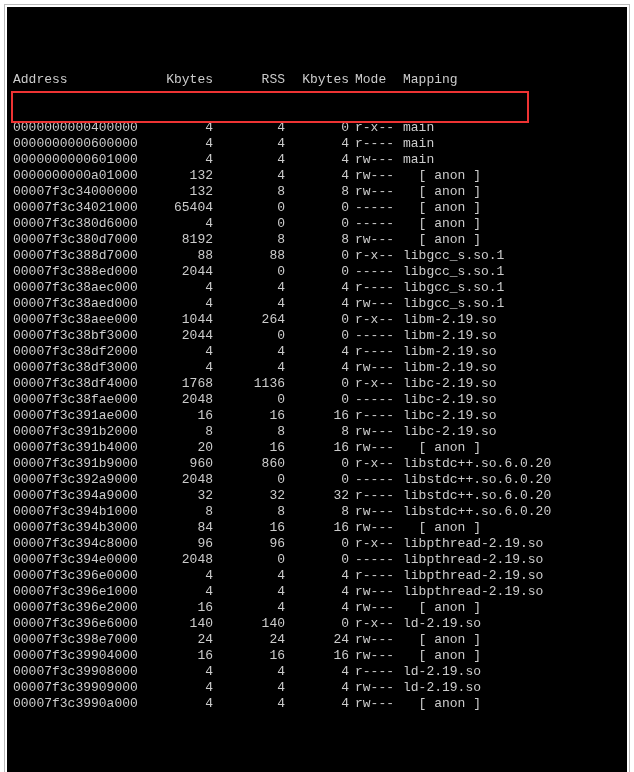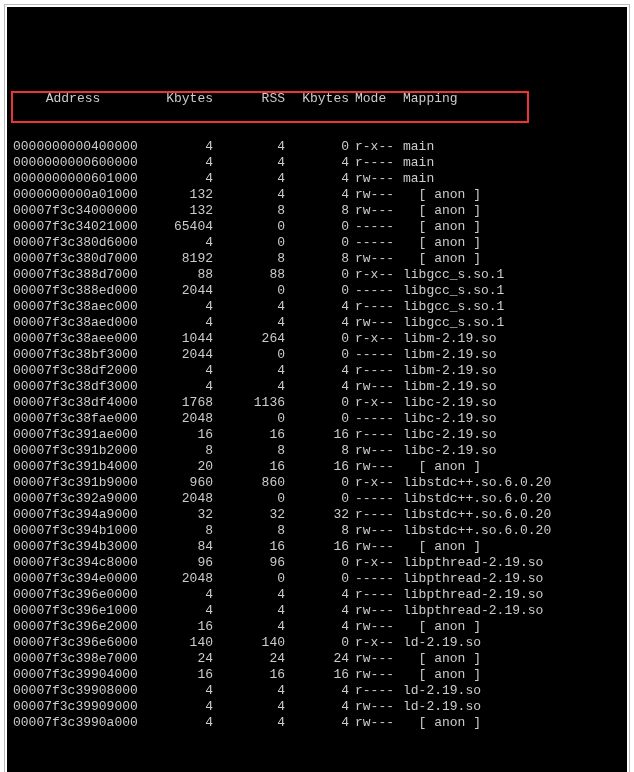--- a/index.html
+++ b/index.html
@@ -31,26 +31,26 @@
   .highlight-rect {
     position: absolute;
     border: 2px solid #e33;
     pointer-events: none;
     left: 4px;
     top: 84px;   
     width: 518px;
     height: 32px;
   }
   .prompt { color: #ccc; }
-  .col-addr { display:inline-block; width: 120px; text-align:center; }
+  .col-addr { display:inline-block; width: 120px; text-align:left; }
   .col-kb   { display:inline-block; width: 80px;  text-align:right;font-family:Liberation Mono, monospace; }
   .col-rss  { display:inline-block; width: 72px;  text-align:right; }
   .col-dirty{ display:inline-block; width: 64px;  text-align:right; }
-  .col-mode { display:inline-block; width: 48px;  text-align:left; padding-left:6px;margin-top:48px;}
-  .col-map  { display:inline-block; text-align:left; padding-left:6px;}
+  .col-mode { display:inline-block; width: 48px;  text-align:left; padding-left:6px;}
+  .col-map  { display:inline-block; text-align:left; padding-left:6px;margin-top:29px;}
   .hdr .col-kb, .hdr .col-rss, .hdr .col-dirty { text-align:right; }
   .hdr { color:#ccc; }
 </style>
 </head>
 <body>
 
 <div class="frame">
   <div class="terminal">
     <span class="row hdr"><span class="col-addr">Address</span><span class="col-kb">Kbytes</span><span class="col-rss">RSS</span><span class="col-dirty">Kbytes</span><span class="col-mode">Mode</span><span class="col-map">Mapping</span></span>
     <div id="rows"><span class="row"><span class="col-addr">0000000000400000</span><span class="col-kb">4</span><span class="col-rss">4</span><span class="col-dirty">0</span><span class="col-mode">r-x--</span><span class="col-map">main</span></span><span class="row"><span class="col-addr">0000000000600000</span><span class="col-kb">4</span><span class="col-rss">4</span><span class="col-dirty">4</span><span class="col-mode">r----</span><span class="col-map">main</span></span><span class="row"><span class="col-addr">0000000000601000</span><span class="col-kb">4</span><span class="col-rss">4</span><span class="col-dirty">4</span><span class="col-mode">rw---</span><span class="col-map">main</span></span><span class="row"><span class="col-addr">0000000000a01000</span><span class="col-kb">132</span><span class="col-rss">4</span><span class="col-dirty">4</span><span class="col-mode">rw---</span><span class="col-map">  [ anon ]</span></span><span class="row"><span class="col-addr">00007f3c34000000</span><span class="col-kb">132</span><span class="col-rss">8</span><span class="col-dirty">8</span><span class="col-mode">rw---</span><span class="col-map">  [ anon ]</span></span><span class="row"><span class="col-addr">00007f3c34021000</span><span class="col-kb">65404</span><span class="col-rss">0</span><span class="col-dirty">0</span><span class="col-mode">-----</span><span class="col-map">  [ anon ]</span></span><span class="row"><span class="col-addr">00007f3c380d6000</span><span class="col-kb">4</span><span class="col-rss">0</span><span class="col-dirty">0</span><span class="col-mode">-----</span><span class="col-map">  [ anon ]</span></span><span class="row"><span class="col-addr">00007f3c380d7000</span><span class="col-kb">8192</span><span class="col-rss">8</span><span class="col-dirty">8</span><span class="col-mode">rw---</span><span class="col-map">  [ anon ]</span></span><span class="row"><span class="col-addr">00007f3c388d7000</span><span class="col-kb">88</span><span class="col-rss">88</span><span class="col-dirty">0</span><span class="col-mode">r-x--</span><span class="col-map">libgcc_s.so.1</span></span><span class="row"><span class="col-addr">00007f3c388ed000</span><span class="col-kb">2044</span><span class="col-rss">0</span><span class="col-dirty">0</span><span class="col-mode">-----</span><span class="col-map">libgcc_s.so.1</span></span><span class="row"><span class="col-addr">00007f3c38aec000</span><span class="col-kb">4</span><span class="col-rss">4</span><span class="col-dirty">4</span><span class="col-mode">r----</span><span class="col-map">libgcc_s.so.1</span></span><span class="row"><span class="col-addr">00007f3c38aed000</span><span class="col-kb">4</span><span class="col-rss">4</span><span class="col-dirty">4</span><span class="col-mode">rw---</span><span class="col-map">libgcc_s.so.1</span></span><span class="row"><span class="col-addr">00007f3c38aee000</span><span class="col-kb">1044</span><span class="col-rss">264</span><span class="col-dirty">0</span><span class="col-mode">r-x--</span><span class="col-map">libm-2.19.so</span></span><span class="row"><span class="col-addr">00007f3c38bf3000</span><span class="col-kb">2044</span><span class="col-rss">0</span><span class="col-dirty">0</span><span class="col-mode">-----</span><span class="col-map">libm-2.19.so</span></span><span class="row"><span class="col-addr">00007f3c38df2000</span><span class="col-kb">4</span><span class="col-rss">4</span><span class="col-dirty">4</span><span class="col-mode">r----</span><span class="col-map">libm-2.19.so</span></span><span class="row"><span class="col-addr">00007f3c38df3000</span><span class="col-kb">4</span><span class="col-rss">4</span><span class="col-dirty">4</span><span class="col-mode">rw---</span><span class="col-map">libm-2.19.so</span></span><span class="row"><span class="col-addr">00007f3c38df4000</span><span class="col-kb">1768</span><span class="col-rss">1136</span><span class="col-dirty">0</span><span class="col-mode">r-x--</span><span class="col-map">libc-2.19.so</span></span><span class="row"><span class="col-addr">00007f3c38fae000</span><span class="col-kb">2048</span><span class="col-rss">0</span><span class="col-dirty">0</span><span class="col-mode">-----</span><span class="col-map">libc-2.19.so</span></span><span class="row"><span class="col-addr">00007f3c391ae000</span><span class="col-kb">16</span><span class="col-rss">16</span><span class="col-dirty">16</span><span class="col-mode">r----</span><span class="col-map">libc-2.19.so</span></span><span class="row"><span class="col-addr">00007f3c391b2000</span><span class="col-kb">8</span><span class="col-rss">8</span><span class="col-dirty">8</span><span class="col-mode">rw---</span><span class="col-map">libc-2.19.so</span></span><span class="row"><span class="col-addr">00007f3c391b4000</span><span class="col-kb">20</span><span class="col-rss">16</span><span class="col-dirty">16</span><span class="col-mode">rw---</span><span class="col-map">  [ anon ]</span></span><span class="row"><span class="col-addr">00007f3c391b9000</span><span class="col-kb">960</span><span class="col-rss">860</span><span class="col-dirty">0</span><span class="col-mode">r-x--</span><span class="col-map">libstdc++.so.6.0.20</span></span><span class="row"><span class="col-addr">00007f3c392a9000</span><span class="col-kb">2048</span><span class="col-rss">0</span><span class="col-dirty">0</span><span class="col-mode">-----</span><span class="col-map">libstdc++.so.6.0.20</span></span><span class="row"><span class="col-addr">00007f3c394a9000</span><span class="col-kb">32</span><span class="col-rss">32</span><span class="col-dirty">32</span><span class="col-mode">r----</span><span class="col-map">libstdc++.so.6.0.20</span></span><span class="row"><span class="col-addr">00007f3c394b1000</span><span class="col-kb">8</span><span class="col-rss">8</span><span class="col-dirty">8</span><span class="col-mode">rw---</span><span class="col-map">libstdc++.so.6.0.20</span></span><span class="row"><span class="col-addr">00007f3c394b3000</span><span class="col-kb">84</span><span class="col-rss">16</span><span class="col-dirty">16</span><span class="col-mode">rw---</span><span class="col-map">  [ anon ]</span></span><span class="row"><span class="col-addr">00007f3c394c8000</span><span class="col-kb">96</span><span class="col-rss">96</span><span class="col-dirty">0</span><span class="col-mode">r-x--</span><span class="col-map">libpthread-2.19.so</span></span><span class="row"><span class="col-addr">00007f3c394e0000</span><span class="col-kb">2048</span><span class="col-rss">0</span><span class="col-dirty">0</span><span class="col-mode">-----</span><span class="col-map">libpthread-2.19.so</span></span><span class="row"><span class="col-addr">00007f3c396e0000</span><span class="col-kb">4</span><span class="col-rss">4</span><span class="col-dirty">4</span><span class="col-mode">r----</span><span class="col-map">libpthread-2.19.so</span></span><span class="row"><span class="col-addr">00007f3c396e1000</span><span class="col-kb">4</span><span class="col-rss">4</span><span class="col-dirty">4</span><span class="col-mode">rw---</span><span class="col-map">libpthread-2.19.so</span></span><span class="row"><span class="col-addr">00007f3c396e2000</span><span class="col-kb">16</span><span class="col-rss">4</span><span class="col-dirty">4</span><span class="col-mode">rw---</span><span class="col-map">  [ anon ]</span></span><span class="row"><span class="col-addr">00007f3c396e6000</span><span class="col-kb">140</span><span class="col-rss">140</span><span class="col-dirty">0</span><span class="col-mode">r-x--</span><span class="col-map">ld-2.19.so</span></span><span class="row"><span class="col-addr">00007f3c398e7000</span><span class="col-kb">24</span><span class="col-rss">24</span><span class="col-dirty">24</span><span class="col-mode">rw---</span><span class="col-map">  [ anon ]</span></span><span class="row"><span class="col-addr">00007f3c39904000</span><span class="col-kb">16</span><span class="col-rss">16</span><span class="col-dirty">16</span><span class="col-mode">rw---</span><span class="col-map">  [ anon ]</span></span><span class="row"><span class="col-addr">00007f3c39908000</span><span class="col-kb">4</span><span class="col-rss">4</span><span class="col-dirty">4</span><span class="col-mode">r----</span><span class="col-map">ld-2.19.so</span></span><span class="row"><span class="col-addr">00007f3c39909000</span><span class="col-kb">4</span><span class="col-rss">4</span><span class="col-dirty">4</span><span class="col-mode">rw---</span><span class="col-map">ld-2.19.so</span></span><span class="row"><span class="col-addr">00007f3c3990a000</span><span class="col-kb">4</span><span class="col-rss">4</span><span class="col-dirty">4</span><span class="col-mode">rw---</span><span class="col-map">  [ anon ]</span></span></div>

